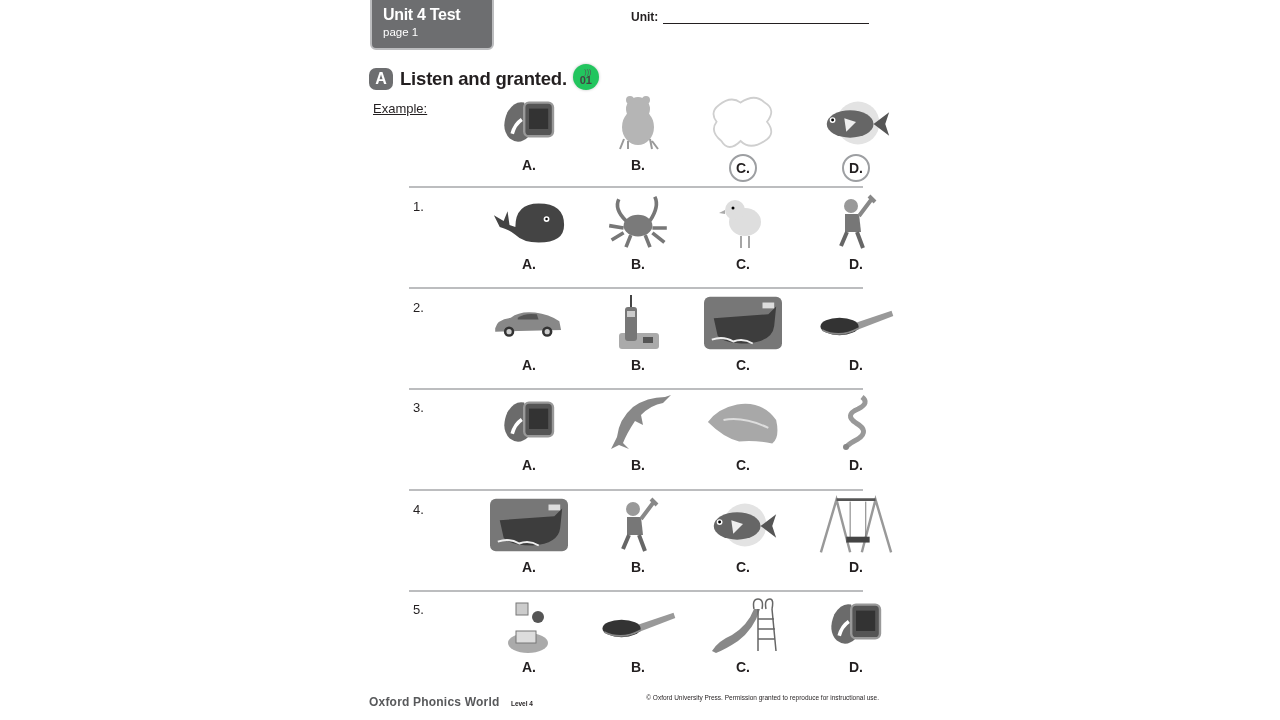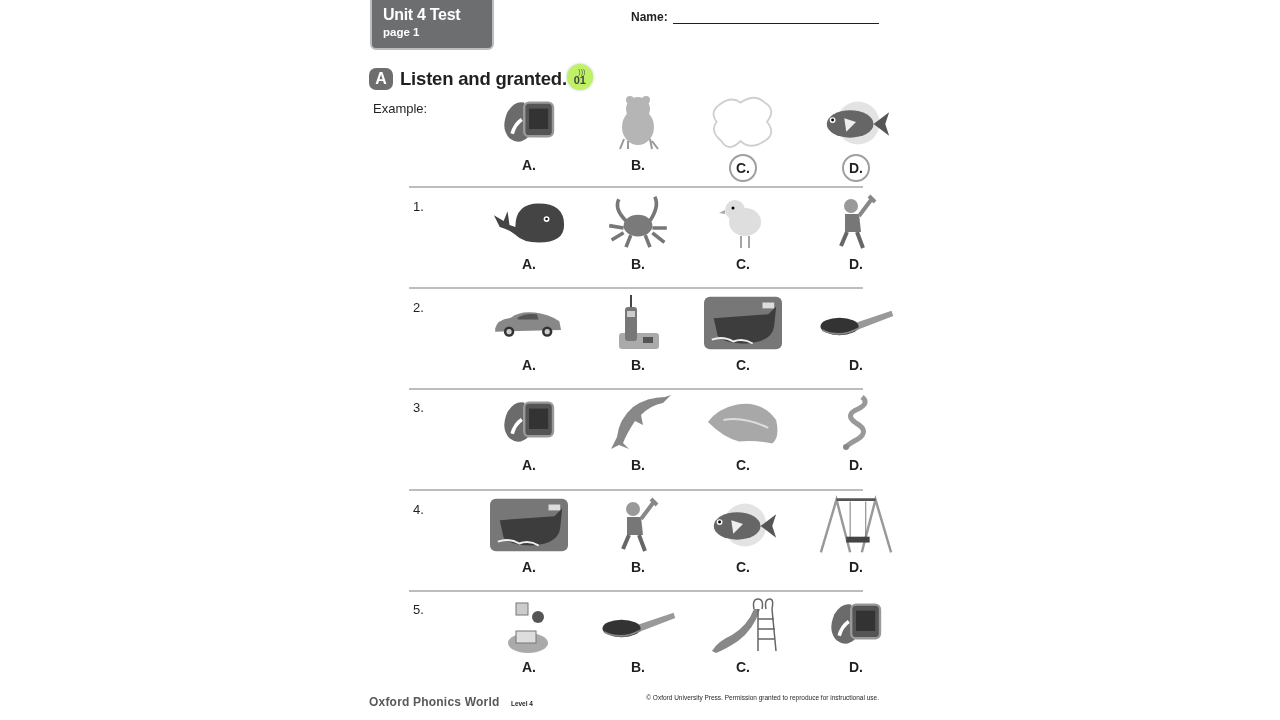--- a/index.html
+++ b/index.html
@@ -3,56 +3,56 @@
 <meta charset="utf-8">
 <style>
   html, body { margin:0; padding:0; }
   body { width:1280px; height:720px; background:#ffffff; position:relative; overflow:hidden;
          font-family:"Liberation Sans", sans-serif; color:#231f20; }
   .page { position:absolute; left:360px; top:0; width:530px; height:549px; }
 
   .unit-box { position:absolute; left:10px; top:-6px; width:124px; height:56px; background:#6d6e70;
               border:2px solid #bcbdbf; border-radius:6px; color:#fff; box-sizing:border-box; padding:10px 0 0 11px; }
   .unit-title { font-weight:bold; font-size:16px; line-height:18px; letter-spacing:-0.3px; }
-  .unit-sub { font-weight:bold; font-size:11.5px; line-height:16px; }
+  .unit-sub { font-weight:normal; font-size:11.5px; line-height:16px; }
 
   .name-wrap { position:absolute; left:271px; top:10px; display:flex; align-items:flex-end; }
   .name-label { font-weight:bold; font-size:12px; }
   .name-line { width:206px; border-bottom:1px solid #231f20; margin-left:5px; height:12px; }
 
   .section-head { position:absolute; left:9px; top:68px; display:flex; align-items:center; }
   .section-letter { width:24px; height:22px; background:#6d6e70; color:#fff; font-weight:bold; font-size:16px;
                     border-radius:7px; display:flex; align-items:center; justify-content:center; }
   .section-title { font-weight:bold; font-size:18.5px; margin-left:7px; letter-spacing:-0.2px; }
-  .audio-badge { width:26px; height:26px; border-radius:50%; background:#bef264; box-shadow:0 0 3px rgba(0,0,0,0.25);
-                 margin-top:-4px; display:flex; flex-direction:column; align-items:center; justify-content:center; }
+  .audio-badge { width:26px; height:26px; border-radius:50%; background:#22c55e; box-shadow:0 0 3px rgba(0,0,0,0.25);
+                 margin-left:6px; margin-top:-4px; display:flex; flex-direction:column; align-items:center; justify-content:center; }
   .audio-icon { font-size:7px; line-height:6px; color:#555; margin-left:4px; }
   .audio-num { font-weight:bold; font-size:11px; line-height:11px; color:#444; }
 
-  .example-label { position:absolute; left:13px; top:101px; font-size:13px; }
+  .example-label { position:absolute; left:13px; top:101px; font-size:13px;text-decoration:underline; }
   .row-num { position:absolute; left:4px; font-size:13px; }
   .divider { position:absolute; left:49px; width:454px; height:2px; background:#bcbdbf; }
 
   .opt { position:absolute; width:90px; text-align:center; }
   .opt-img { width:80px; height:62px; margin:0 auto; display:flex; align-items:center; justify-content:center; }
   .opt-label { font-weight:bold; font-size:14px; margin-top:0px; height:22px; line-height:22px; display:inline-block; }
   .opt-label.circled { width:24px; height:24px; line-height:24px; border:2px solid #9d9fa2; border-radius:50%; }
 </style>
 </head>
 <body>
 
 <div class="page">
 
   <div class="unit-box">
     <div class="unit-title">Unit 4 Test</div>
     <div class="unit-sub">page 1</div>
   </div>
 
   <div class="name-wrap">
-    <span class="name-label">Name:</span>
+    <span class="name-label">Unit:</span>
     <span class="name-line"></span>
   </div>
 
   <div class="section-head">
     <div class="section-letter">A</div>
     <div class="section-title">Listen and granted.</div>
     <div class="audio-badge">
       <span class="audio-icon">)))</span>
       <span class="audio-num">01</span>
     </div>

